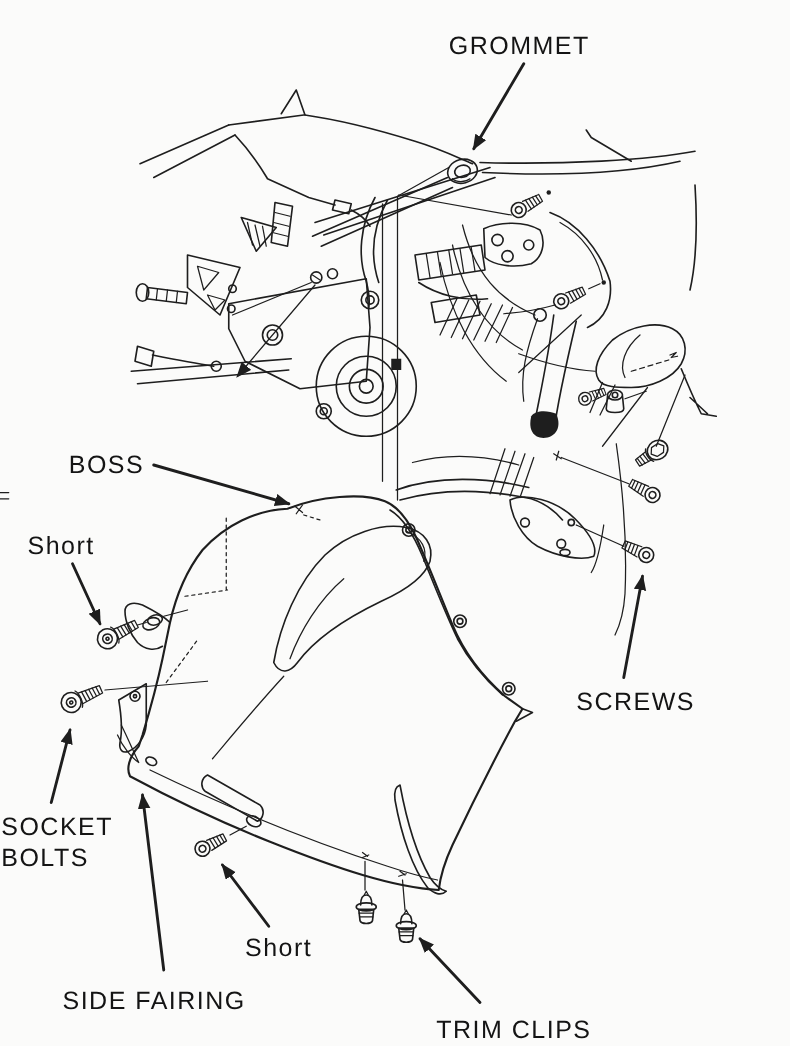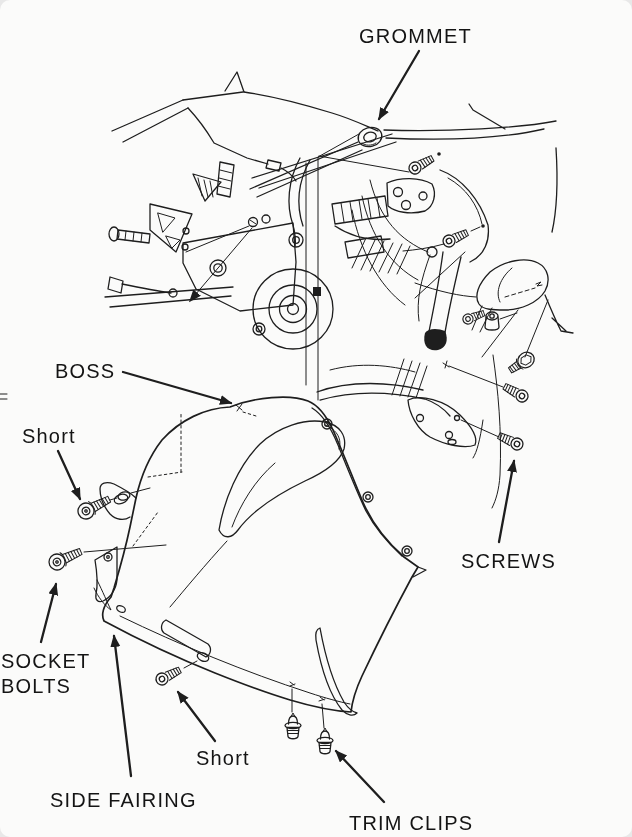--- a/index.html
+++ b/index.html
@@ -1,17 +1,17 @@
 <!DOCTYPE html>
 <html><head>
 <meta charset="utf-8">
 <style>
   html,body{margin:0;padding:0;background:#e8e8e8;}
   .page{position:relative;width:632px;height:837px;margin:0 auto;background:#fbfbfa;overflow:hidden;
-        font-family:"Liberation Sans", sans-serif;border-radius:10px;}
+        font-family:"Liberation Sans", sans-serif;}
   svg{position:absolute;left:0;top:0;}
   svg path, svg circle, svg ellipse, svg line, svg polyline, svg rect{
       stroke:#1e1e1e; fill:none; stroke-width:1.3; stroke-linecap:round; stroke-linejoin:round;}
   .thin{stroke-width:1;}
   .bold{stroke-width:1.7;}
   .ink{fill:#1e1e1e; stroke:none;}
   .dotted{stroke-dasharray:2.5 3;}
   .dash{stroke-dasharray:4 3;}
   .arrow{stroke-width:2.3;}
   text{fill:#141414; stroke:none; font-family:"Liberation Sans", sans-serif;

